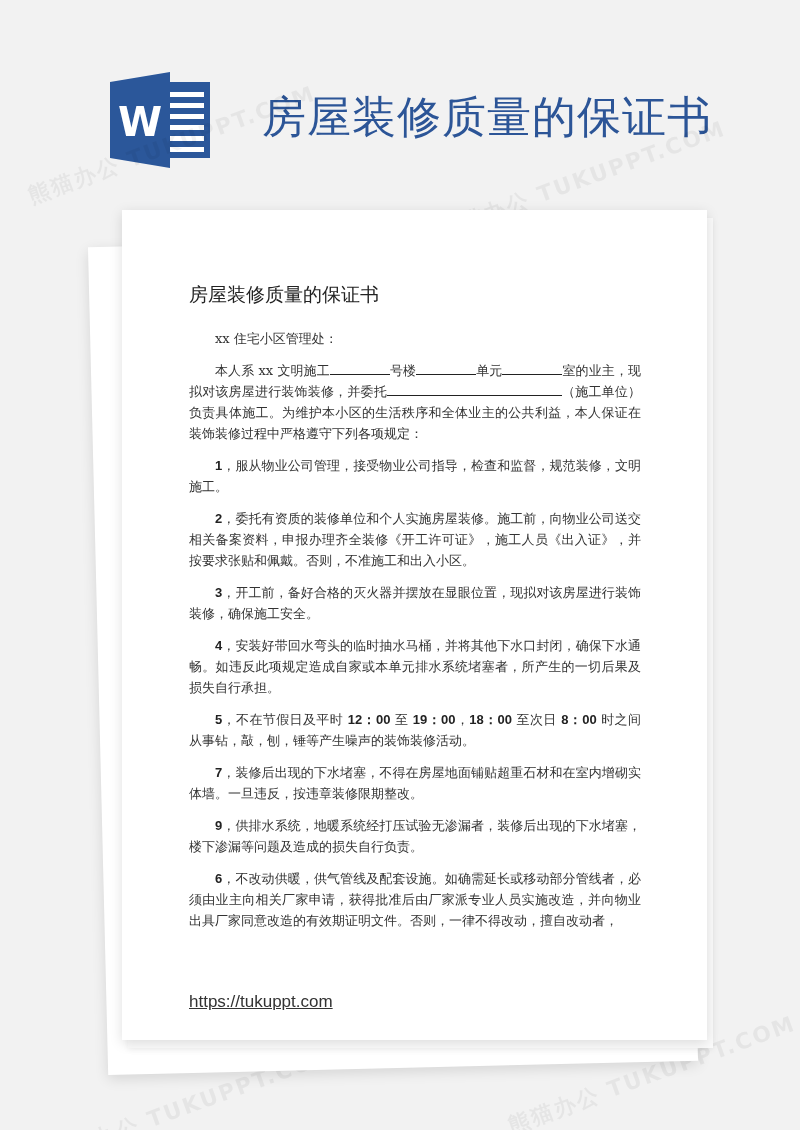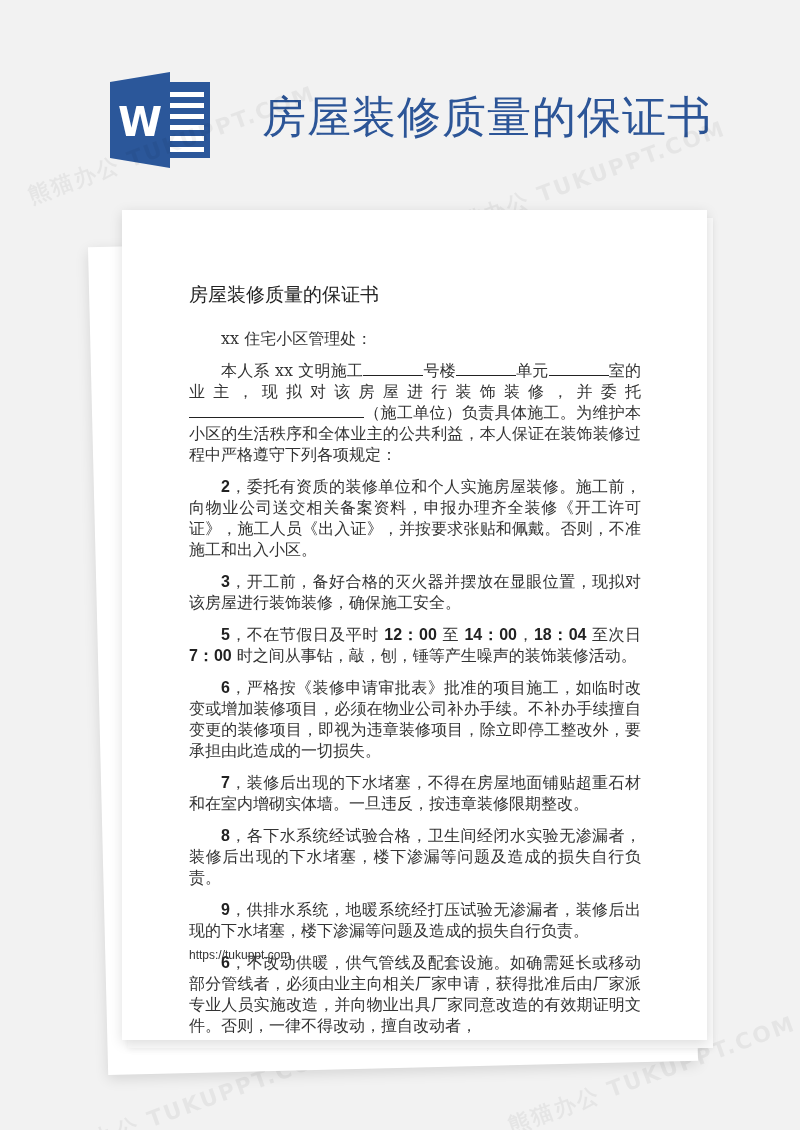--- a/index.html
+++ b/index.html
@@ -36,33 +36,33 @@
     background: #ffffff;
     box-shadow: 0 3px 12px rgba(0,0,0,0.13);
   }
   .doc-title {
     position: absolute; left: 67px; top: 72px;
     font-family: "DejaVu Sans", "Liberation Sans", sans-serif;
     font-size: 19px; color: #222; white-space: nowrap;
   }
   .body-text {
     position: absolute; left: 67px; top: 118px; width: 452px;
-    font-size: 16px; line-height: 21px; color: #333;
+    font-size: 13px; line-height: 21px; color: #333;
     text-align: justify;
   }
   .body-text p { margin: 0 0 11px 0; text-indent: 2em; }
   .body-text .salute { margin-bottom: 11px; }
   .num { font-family: "Liberation Sans", "DejaVu Sans", sans-serif; font-weight: bold; color: #222; }
   .blank { display: inline-block; border-bottom: 1.5px solid #222; height: 14px; vertical-align: baseline; }
   .blank.short { width: 60px; }
   .blank.long { width: 175px; }
   .footer-url {
-    position: absolute; left: 67px; top: 738px;
+    position: absolute; left: 67px; top: 782px;
     font-family: "Liberation Sans", "DejaVu Sans", sans-serif;
-    font-size: 12px; color: #333;
+    font-size: 17px; color: #333; text-decoration: underline;
   }
 </style>
 </head>
 <body>
 
 <div class="header">
   <svg class="word-icon" viewBox="0 0 104 96">
     <rect x="44" y="10" width="56" height="76" fill="#2b579a"></rect>
     <rect x="52" y="20" width="42" height="5" fill="#fff"></rect>
     <rect x="52" y="31" width="42" height="5" fill="#fff"></rect>
@@ -85,24 +85,24 @@
 <div class="page-back2"></div>
 
 <div class="page">
   <div class="doc-title">房屋装修质量的保证书</div>
 
   <div class="body-text">
     <p class="salute">xx 住宅小区管理处：</p>
 
     <p><span>本人系 xx 文明施工</span><span class="blank short"></span><span>号楼</span><span class="blank short"></span><span>单元</span><span class="blank short"></span><span>室的业主，现拟对该房屋进行装饰装修，并委托</span><span class="blank long"></span><span>（施工单位）负责具体施工。为维护本小区的生活秩序和全体业主的公共利益，本人保证在装饰装修过程中严格遵守下列各项规定：</span></p>
 
+    <p><span class="num">1</span><span>，服从物业公司管理，接受物业公司指导，检查和监督，规范装修，文明施工。</span></p>
     <p><span class="num">2</span><span>，委托有资质的装修单位和个人实施房屋装修。施工前，向物业公司送交相关备案资料，申报办理齐全装修《开工许可证》，施工人员《出入证》，并按要求张贴和佩戴。否则，不准施工和出入小区。</span></p>
     <p><span class="num">3</span><span>，开工前，备好合格的灭火器并摆放在显眼位置，现拟对该房屋进行装饰装修，确保施工安全。</span></p>
-    <p><span class="num">5</span><span>，不在节假日及平时 </span><span class="num">12：00</span><span> 至 </span><span class="num">14：00</span><span>，</span><span class="num">18：04</span><span> 至次日 </span><span class="num">7：00</span><span> 时之间从事钻，敲，刨，锤等产生噪声的装饰装修活动。</span></p>
-    <p><span class="num">6</span><span>，严格按《装修申请审批表》批准的项目施工，如临时改变或增加装修项目，必须在物业公司补办手续。不补办手续擅自变更的装修项目，即视为违章装修项目，除立即停工整改外，要承担由此造成的一切损失。</span></p>
+    <p><span class="num">4</span><span>，安装好带回水弯头的临时抽水马桶，并将其他下水口封闭，确保下水通畅。如违反此项规定造成自家或本单元排水系统堵塞者，所产生的一切后果及损失自行承担。</span></p>
+    <p><span class="num">5</span><span>，不在节假日及平时 </span><span class="num">12：00</span><span> 至 </span><span class="num">19：00</span><span>，</span><span class="num">18：00</span><span> 至次日 </span><span class="num">8：00</span><span> 时之间从事钻，敲，刨，锤等产生噪声的装饰装修活动。</span></p>
     <p><span class="num">7</span><span>，装修后出现的下水堵塞，不得在房屋地面铺贴超重石材和在室内增砌实体墙。一旦违反，按违章装修限期整改。</span></p>
-    <p><span class="num">8</span><span>，各下水系统经试验合格，卫生间经闭水实验无渗漏者，装修后出现的下水堵塞，楼下渗漏等问题及造成的损失自行负责。</span></p>
     <p><span class="num">9</span><span>，供排水系统，地暖系统经打压试验无渗漏者，装修后出现的下水堵塞，楼下渗漏等问题及造成的损失自行负责。</span></p>
     <p><span class="num">6</span><span>，不改动供暖，供气管线及配套设施。如确需延长或移动部分管线者，必须由业主向相关厂家申请，获得批准后由厂家派专业人员实施改造，并向物业出具厂家同意改造的有效期证明文件。否则，一律不得改动，擅自改动者，</span></p>
   </div>
 
   <div class="footer-url">https://tukuppt.com</div>
 </div>
 
 </body></html>

